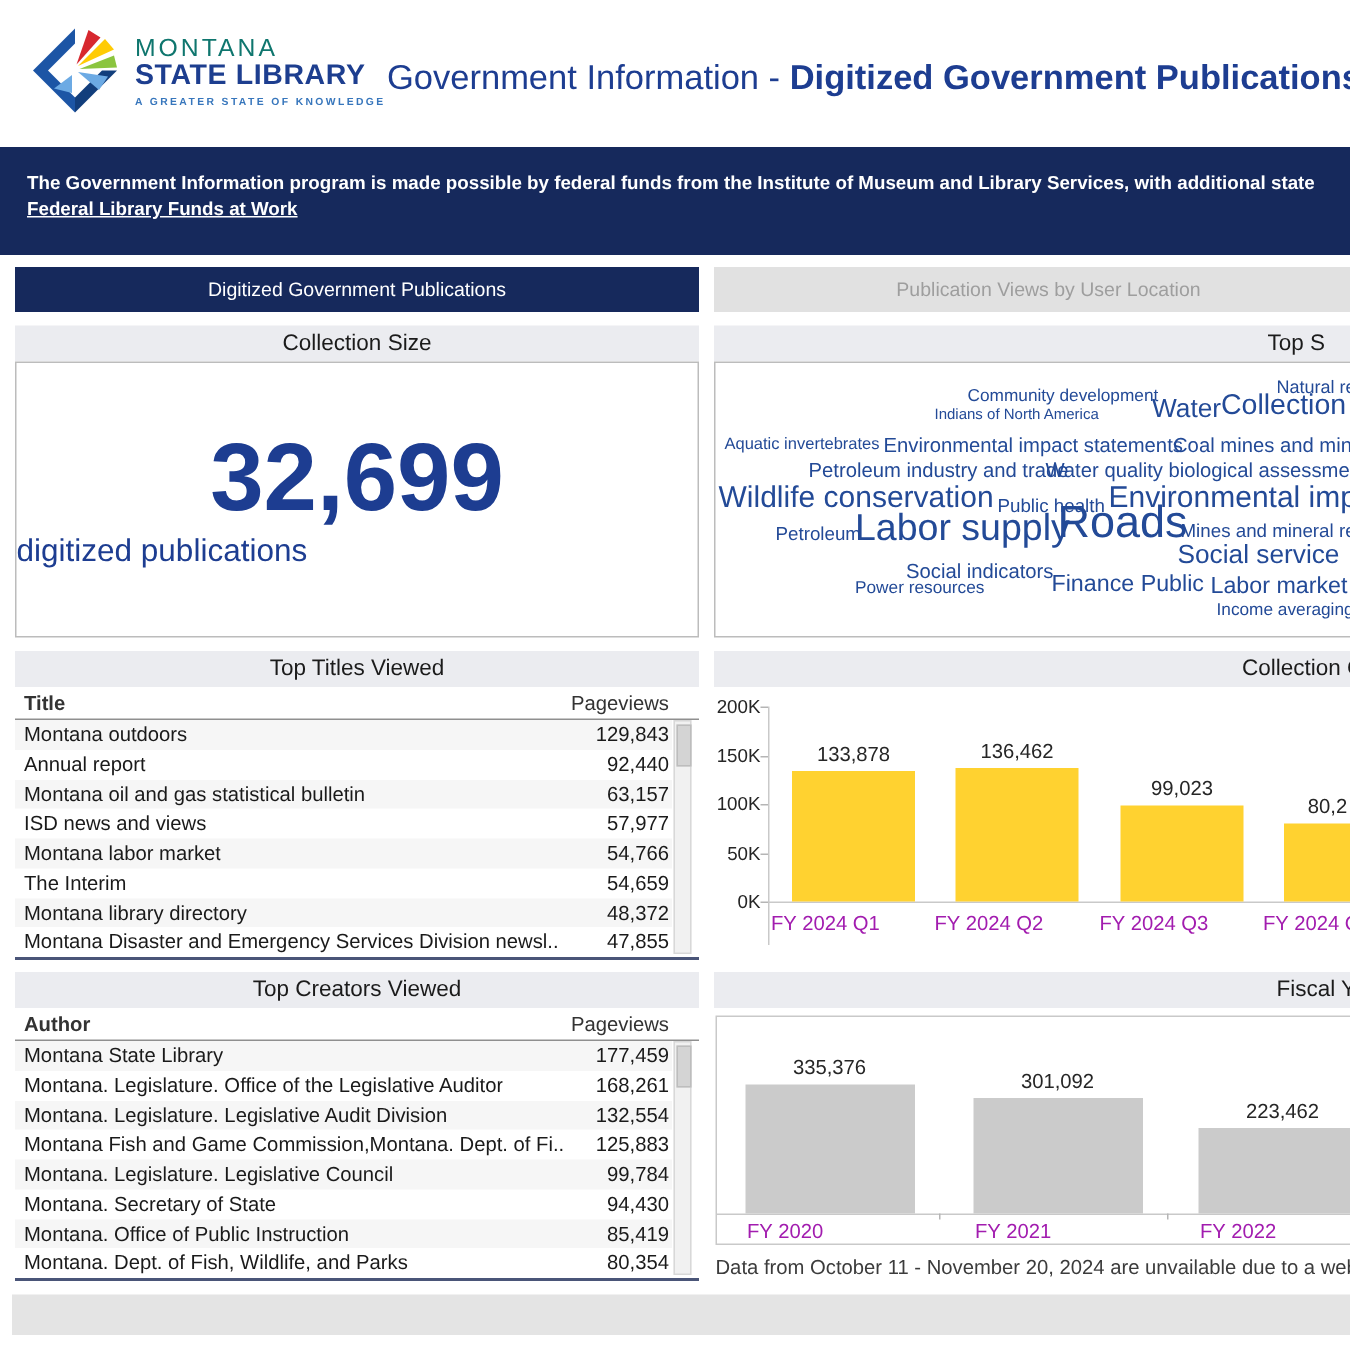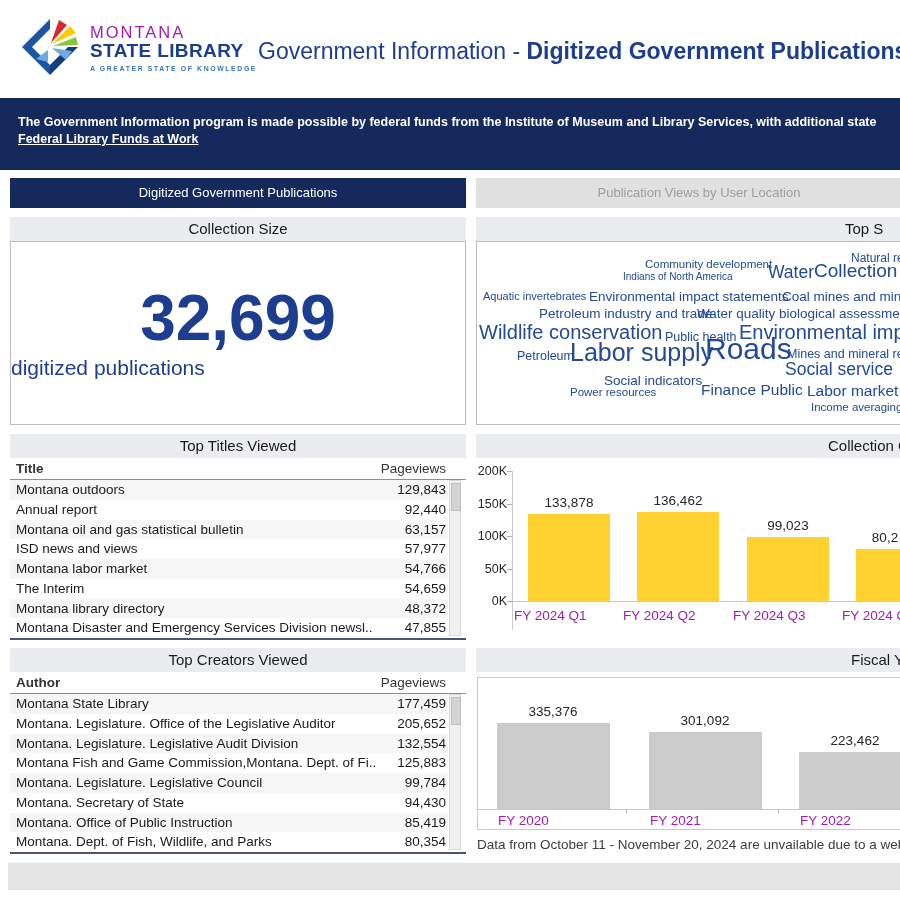--- a/index.html
+++ b/index.html
@@ -1,20 +1,20 @@
 <!DOCTYPE html>
 <html><head>
 <meta charset="utf-8">
 <style>
   html,body{margin:0;padding:0;background:#fff;}
   .canvas{position:relative;width:900px;height:900px;background:#fff;overflow:hidden;
           font-family:"Liberation Sans",sans-serif;-webkit-font-smoothing:antialiased;}
   .abs{position:absolute;}
   
-  .logo-text1{font-size:16.5px;letter-spacing:2px;color:#a21caf;line-height:17px;}
+  .logo-text1{font-size:16.5px;letter-spacing:2px;color:#0f766e;line-height:17px;}
   .logo-text2{font-size:19px;font-weight:800;color:#1D3E8F;letter-spacing:.4px;line-height:20px;}
   .logo-text3{font-size:6.9px;font-weight:700;letter-spacing:1.6px;color:#3776BC;margin-top:4px;}
   .page-title{font-size:23px;color:#1d3d91;white-space:nowrap;}
   .page-title .bold{font-weight:700;}
   
   .banner{background:#16295C;}
   .banner-text{color:#fff;font-size:12.5px;font-weight:700;white-space:nowrap;line-height:17px;}
   .banner-link{color:#fff;text-decoration:underline;cursor:pointer;}
   
   .tab{height:30px;line-height:30px;text-align:center;font-size:13px;cursor:pointer;}
@@ -209,21 +209,21 @@
       <span class="th-l">Author</span>
       <span class="th-r">Pageviews</span>
     </div>
     <div id="creators-body">
         <div class="trow odd">
           <span class="tcell-l">Montana State Library</span>
           <span class="tcell-r">177,459</span>
         </div>
         <div class="trow">
           <span class="tcell-l">Montana. Legislature. Office of the Legislative Auditor</span>
-          <span class="tcell-r">205,652</span>
+          <span class="tcell-r">168,261</span>
         </div>
         <div class="trow odd">
           <span class="tcell-l">Montana. Legislature. Legislative Audit Division</span>
           <span class="tcell-r">132,554</span>
         </div>
         <div class="trow">
           <span class="tcell-l">Montana Fish and Game Commission,Montana. Dept. of Fi..</span>
           <span class="tcell-r">125,883</span>
         </div>
         <div class="trow odd">

